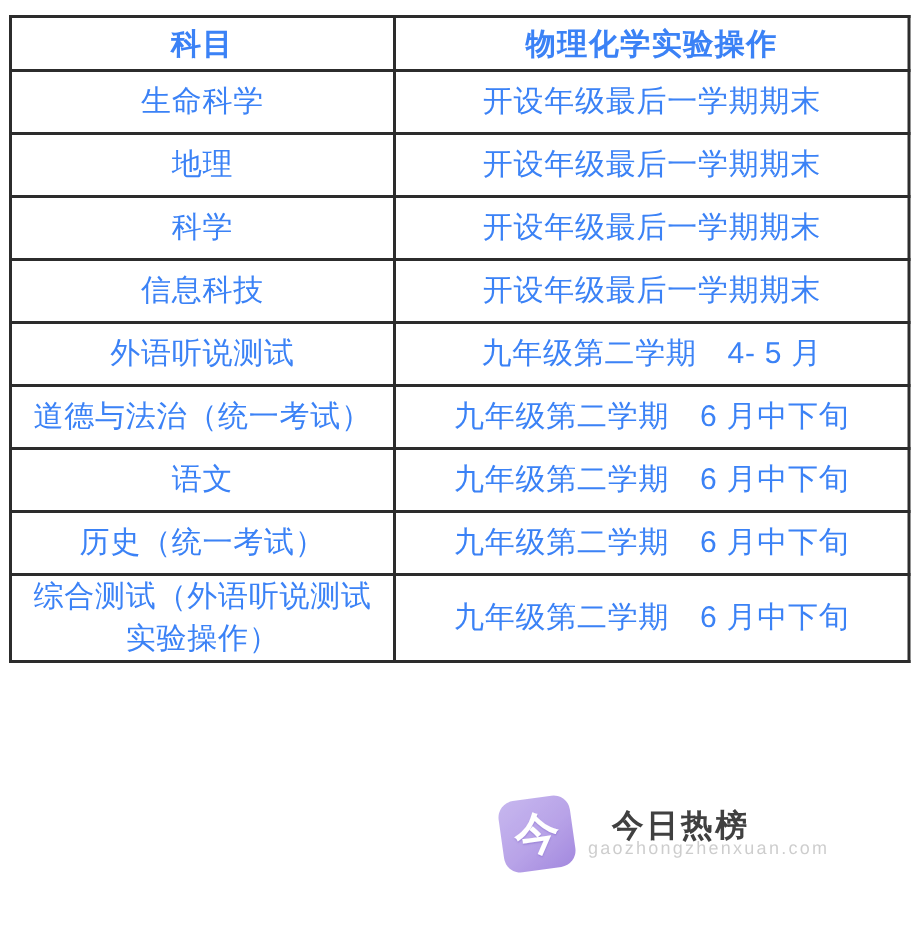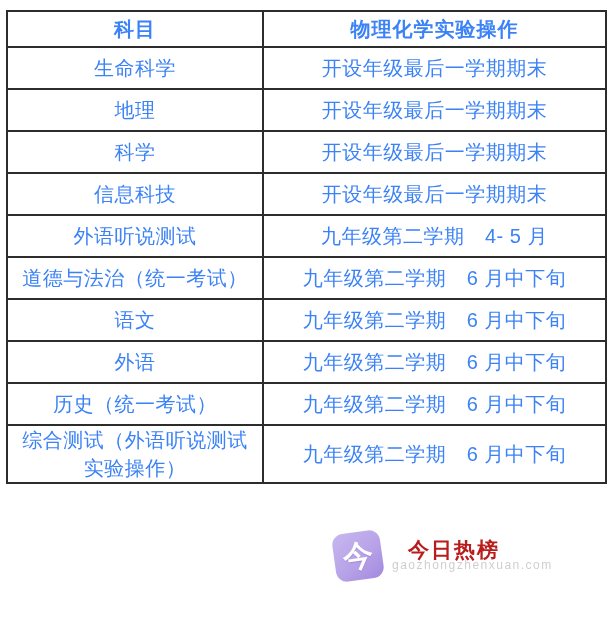--- a/index.html
+++ b/index.html
@@ -43,21 +43,21 @@
     border-radius:11px;
     background:linear-gradient(145deg,#bba8ec 0%,#a98fe3 55%,#8f6fd8 100%);
     opacity:0.82;
     transform:rotate(-8deg);
     display:flex;align-items:center;justify-content:center;
     color:#ffffff;font-size:30px;font-weight:bold;
     text-shadow:0 1px 1px rgba(120,90,200,0.6);
   }
   .wm-brand{
     position:absolute;left:408px;top:536px;
-    font-size:21px;font-weight:600;color:#b91c1c;
+    font-size:21px;font-weight:600;color:#404040;
     letter-spacing:2px;
   }
   .wm-url{
     position:absolute;left:392px;top:558px;
     font-size:12px;color:#737373;opacity:0.35;
     letter-spacing:1.5px;
   }
 </style>
 </head>
 <body>
@@ -98,24 +98,20 @@
         </tr>
         <tr>
           <td class="subject-cell">道德与法治（统一考试）</td>
           <td class="time-cell">九年级第二学期　6 月中下旬</td>
         </tr>
         <tr>
           <td class="subject-cell">语文</td>
           <td class="time-cell">九年级第二学期　6 月中下旬</td>
         </tr>
         <tr>
-          <td class="subject-cell">外语</td>
-          <td class="time-cell">九年级第二学期　6 月中下旬</td>
-        </tr>
-        <tr>
           <td class="subject-cell">历史（统一考试）</td>
           <td class="time-cell">九年级第二学期　6 月中下旬</td>
         </tr>
         <tr>
           <td class="subject-cell">综合测试（外语听说测试
 实验操作）</td>
           <td class="time-cell">九年级第二学期　6 月中下旬</td>
         </tr>
       </tbody>
   </table>

